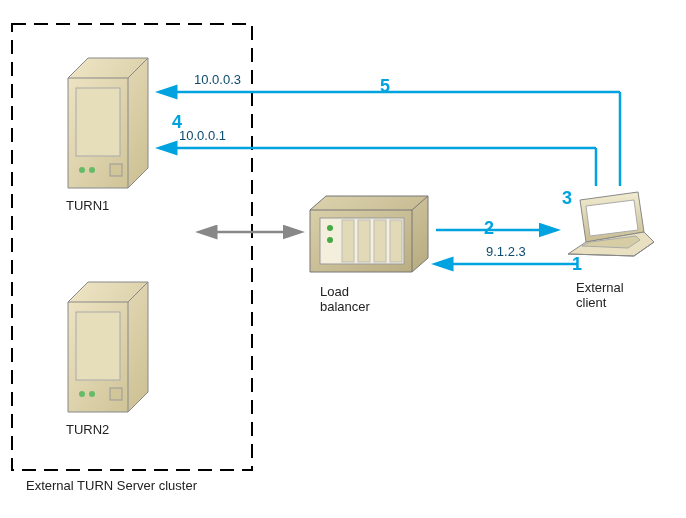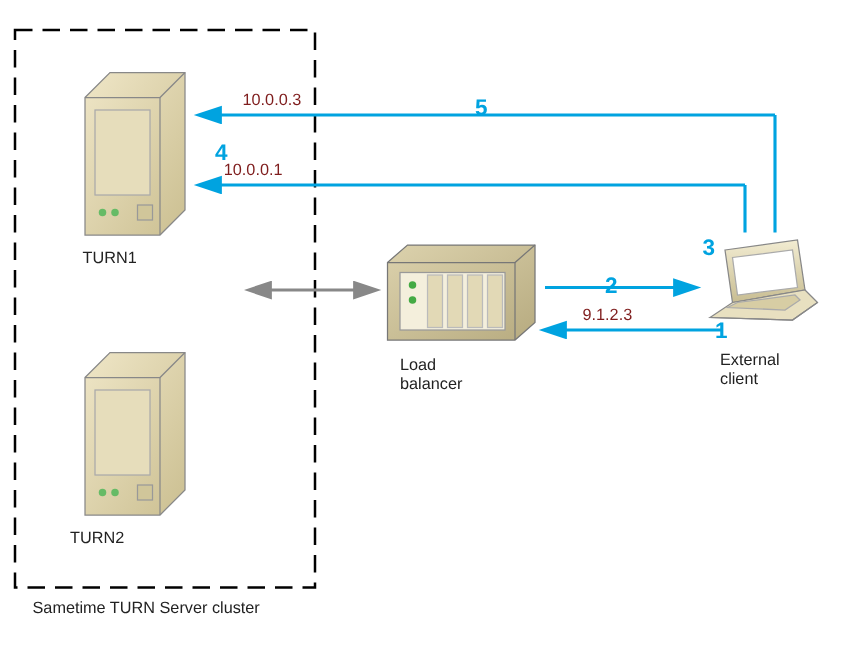--- a/index.html
+++ b/index.html
@@ -1,20 +1,20 @@
 <!DOCTYPE html>
 <html><head>
 <meta charset="utf-8">
 <style>
 html,body{margin:0;padding:0;width:686px;height:518px;background:#fff;font-family:Arial,Helvetica,sans-serif;font-size:13px;color:#222;}
 .stage{position:relative;width:686px;height:518px;}
 svg{position:absolute;top:0;left:0;}
 .label{position:absolute;text-align:left;}
 .step{position:absolute;font-weight:bold;font-size:18px;color:#00a3e0;}
-.ip{position:absolute;font-size:13px;color:#7f1d1d;}
+.ip{position:absolute;font-size:13px;color:#0c4a6e;}
 </style>
 </head>
 <body>
 <div class="stage">
 
 <svg width="686" height="518">
   <defs>
     <marker id="arrBlue" markerWidth="10" markerHeight="10" refX="7" refY="3" orient="auto">
       <path d="M0,0 L0,6 L9,3 z" fill="#00a3e0"></path>
     </marker>
@@ -90,36 +90,36 @@
   <line x1="596" y1="186" x2="596" y2="148" stroke="#00a3e0" stroke-width="2.5"></line>
 
   <line x1="596" y1="148" x2="160" y2="148" stroke="#00a3e0" stroke-width="2.5" marker-end="url(#arrBlue)"></line>
 
   <line x1="620" y1="186" x2="620" y2="92" stroke="#00a3e0" stroke-width="2.5"></line>
 
   <line x1="620" y1="92" x2="160" y2="92" stroke="#00a3e0" stroke-width="2.5" marker-end="url(#arrBlue)"></line>
 </svg>
 
 <div class="label" style="left:66px;top:198px;width:90px;">TURN1</div>
-<div class="label" style="left:56px;top:422px;width:90px;">TURN2</div>
-<div class="label" style="left:26px;top:478px;width:220px;text-align:left;">Sametime TURN Server cluster</div>
+<div class="label" style="left:66px;top:422px;width:90px;">TURN2</div>
+<div class="label" style="left:26px;top:478px;width:220px;text-align:left;">External TURN Server cluster</div>
 
 <div class="label" style="left:320px;top:284px;width:100px;line-height:15px;">
   <span>Load</span><br>
   <span>balancer</span>
 </div>
 
 <div class="label" style="left:576px;top:280px;width:80px;line-height:15px;">
   <span>External</span><br>
   <span>client</span>
 </div>
 
 <div class="ip" style="left:194px;top:72px;">10.0.0.3</div>
 <div class="ip" style="left:179px;top:128px;">10.0.0.1</div>
-<div class="ip" style="left:466px;top:244px;">9.1.2.3</div>
+<div class="ip" style="left:486px;top:244px;">9.1.2.3</div>
 
 <div class="step" style="left:380px;top:76px;">5</div>
 <div class="step" style="left:172px;top:112px;">4</div>
 <div class="step" style="left:562px;top:188px;">3</div>
 <div class="step" style="left:484px;top:218px;">2</div>
 <div class="step" style="left:572px;top:254px;">1</div>
 
 </div>
 
 </body></html>

